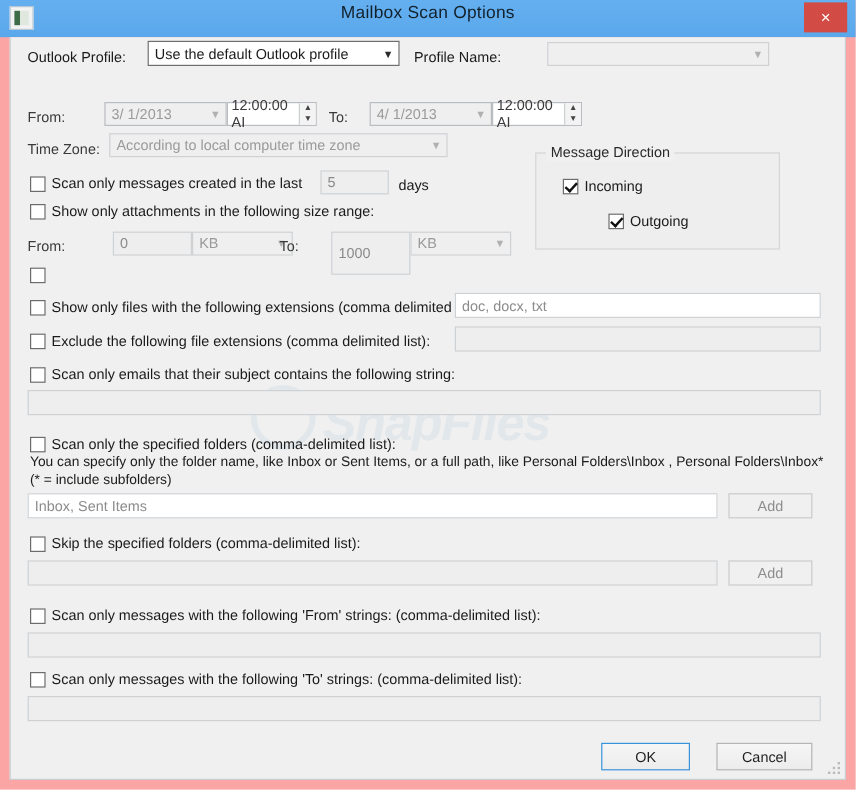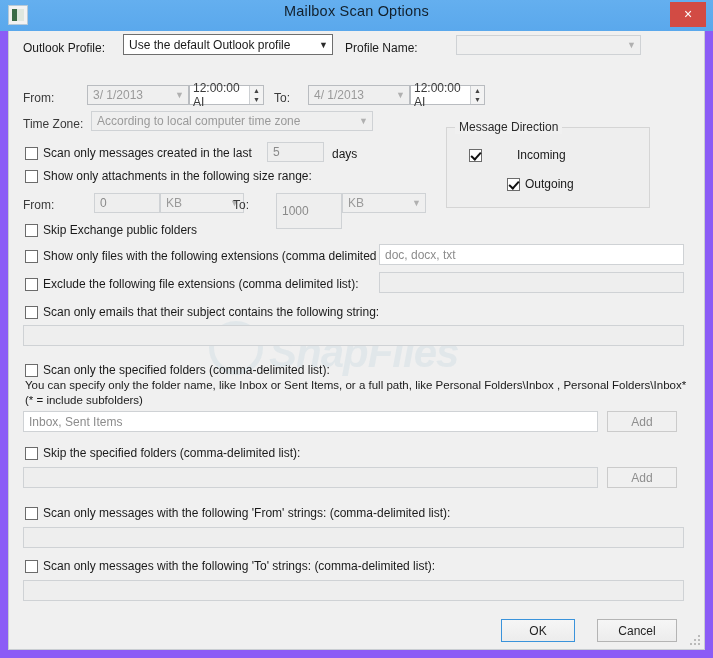--- a/index.html
+++ b/index.html
@@ -6,21 +6,21 @@
   html,body{margin:0;padding:0;}
   body{
     width:713px;height:658px;overflow:hidden;
     background:#ffffff;
     font-family:"Liberation Sans","DejaVu Sans",sans-serif;
     font-size:12px;color:#1a1a1a;
     -webkit-font-smoothing:antialiased;
   }
   .win{
     position:absolute;left:0;top:0;width:713px;height:658px;
-    background:#8b5cf6;
+    background:#fca5a5;
     box-sizing:border-box;
   }
   
   .titlebar{
     position:absolute;left:0;top:0;width:713px;height:31px;
     background:linear-gradient(to bottom,#64afef 0%,#5aa8ec 100%);
   }
   .title-text{
     position:absolute;left:0;top:3px;width:713px;
     text-align:center;font-size:14.5px;color:#12202c;
@@ -222,32 +222,31 @@
     <div class="tb disabled" style="left:267px;top:162px;width:66px;height:36px;">
       <span>1000</span>
     </div>
     <div class="combo disabled" style="left:333px;top:162px;width:84px;height:20px;">
       <span>KB</span>
       <span class="arrow">▼</span>
     </div>
 
     <div class="group" style="left:437px;top:96px;width:204px;height:81px;"></div>
     <div class="group-title" style="left:446px;top:89px;">Message Direction</div>
-    <div class="cbrow" style="left:460px;top:117px;gap:30px;">
+    <div class="cbrow" style="left:460px;top:117px;">
       <span class="cb checked"></span>
       <span class="cbtxt">Incoming</span>
     </div>
     <div class="cbrow" style="left:460px;top:146px;padding-left:38px;">
       <span class="cb checked"></span>
       <span class="cbtxt">Outgoing</span>
     </div>
 
     <div class="cbrow" style="left:16px;top:192px;">
       <span class="cb"></span>
-      <span class="cbtxt">Skip Exchange public folders</span>
     </div>
 
     <div class="cbrow" style="left:16px;top:218px;">
       <span class="cb"></span>
       <span class="cbtxt">Show only files with the following extensions (comma delimited list):</span>
     </div>
     <div class="tb white-dim" style="left:370px;top:213px;width:305px;height:21px;">
       <span>doc, docx, txt</span>
     </div>
 

